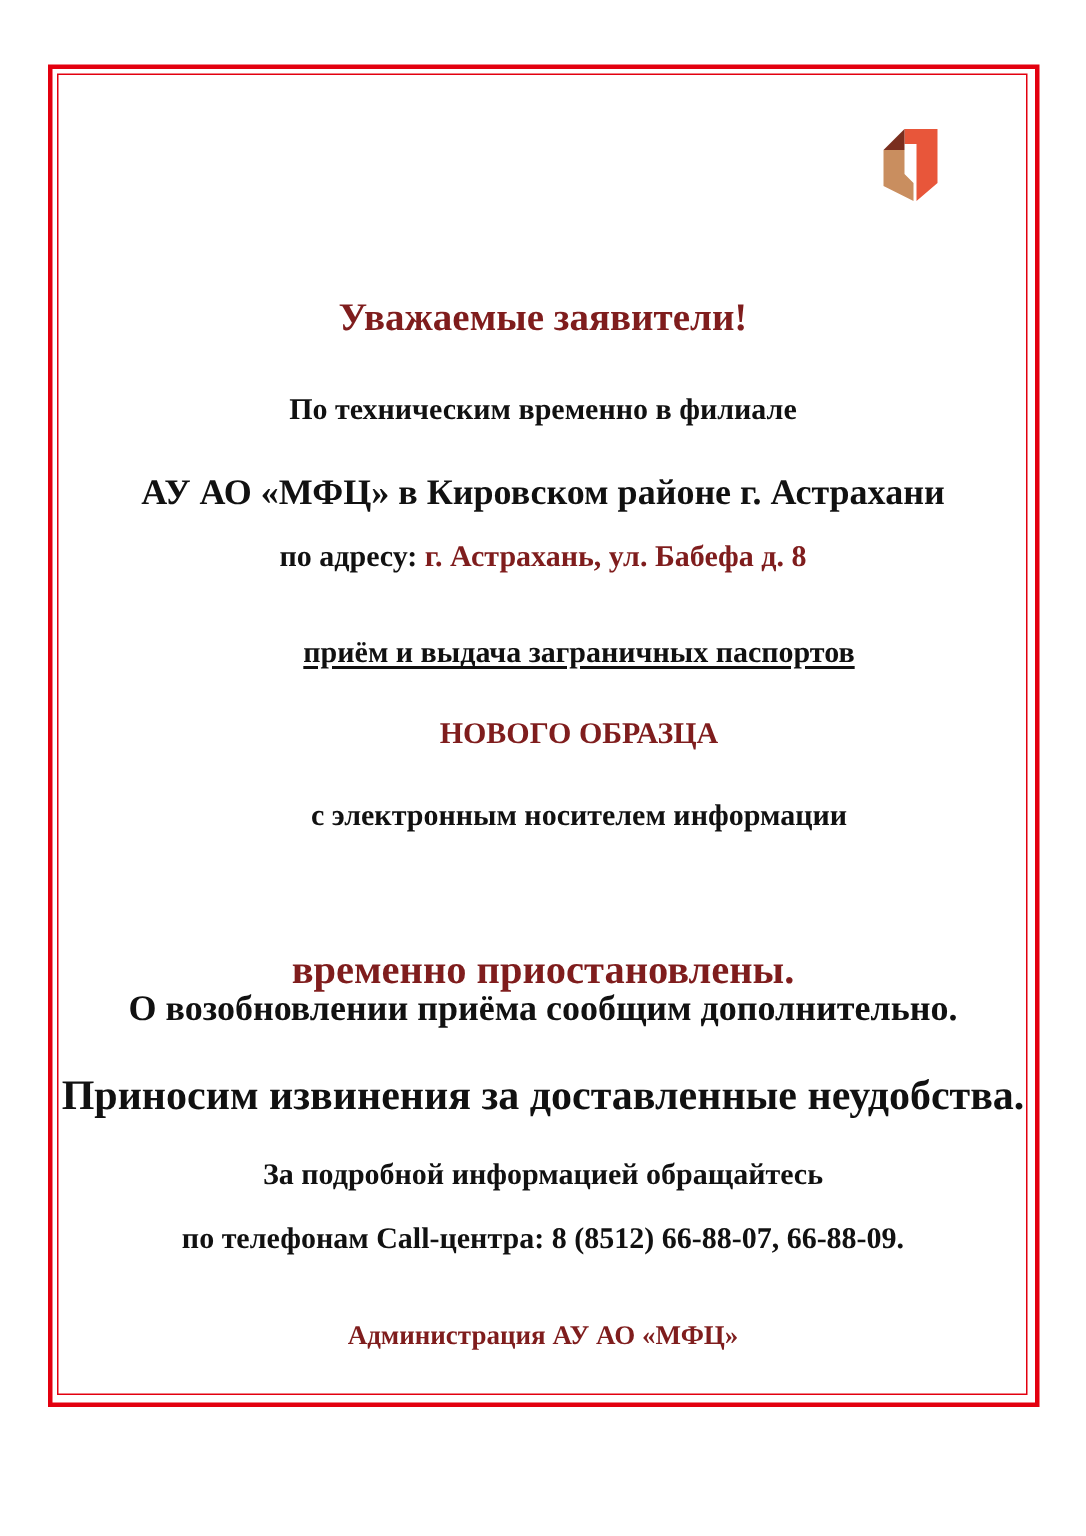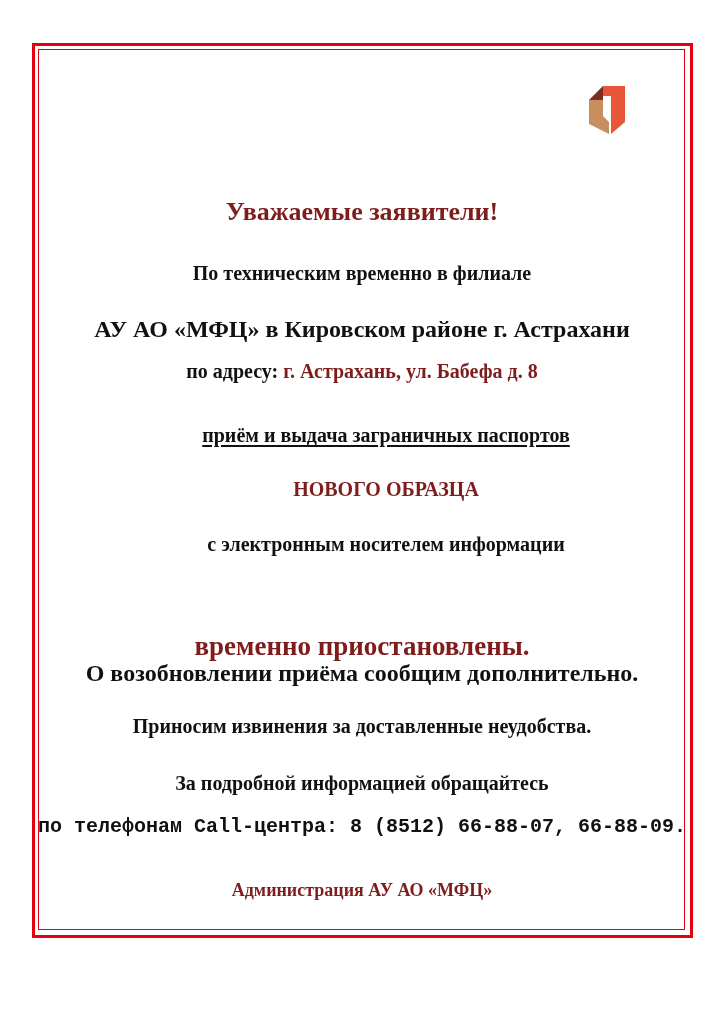--- a/index.html
+++ b/index.html
@@ -15,23 +15,23 @@
     .title { top:197px; font-size:26px; }
     .l1 { top:262px; font-size:20px; }
     .l2 { top:316px; font-size:24px; }
     .l3 { top:360px; font-size:20px; }
     .l4 { top:424px; font-size:20px; left:24px; }
     .l4 span { text-decoration:underline; text-underline-offset:3px; }
     .l5 { top:478px; font-size:20px; left:24px; }
     .l6 { top:533px; font-size:20px; left:24px; }
     .big { top:594px; font-size:27px;margin-top:37px; }
     .l7 { top:660px; font-size:24px; }
-    .l8 { top:715px; font-size:20px; }
+    .l8 { top:715px; font-size:28px; }
     .l9 { top:772px; font-size:20px; }
-    .l10 { top:815px; font-size:20px;font-family:Liberation Mono, monospace; }
+    .l10 { top:815px; font-size:20px; }
     .sign { top:880px; font-size:18px; }
   </style>
 </head>
 <body>
 
 <div class="frame-outer"></div>
 <div class="frame-inner"></div>
 
 <div class="logo">
   <svg width="40" height="54" viewBox="0 0 40 54">

